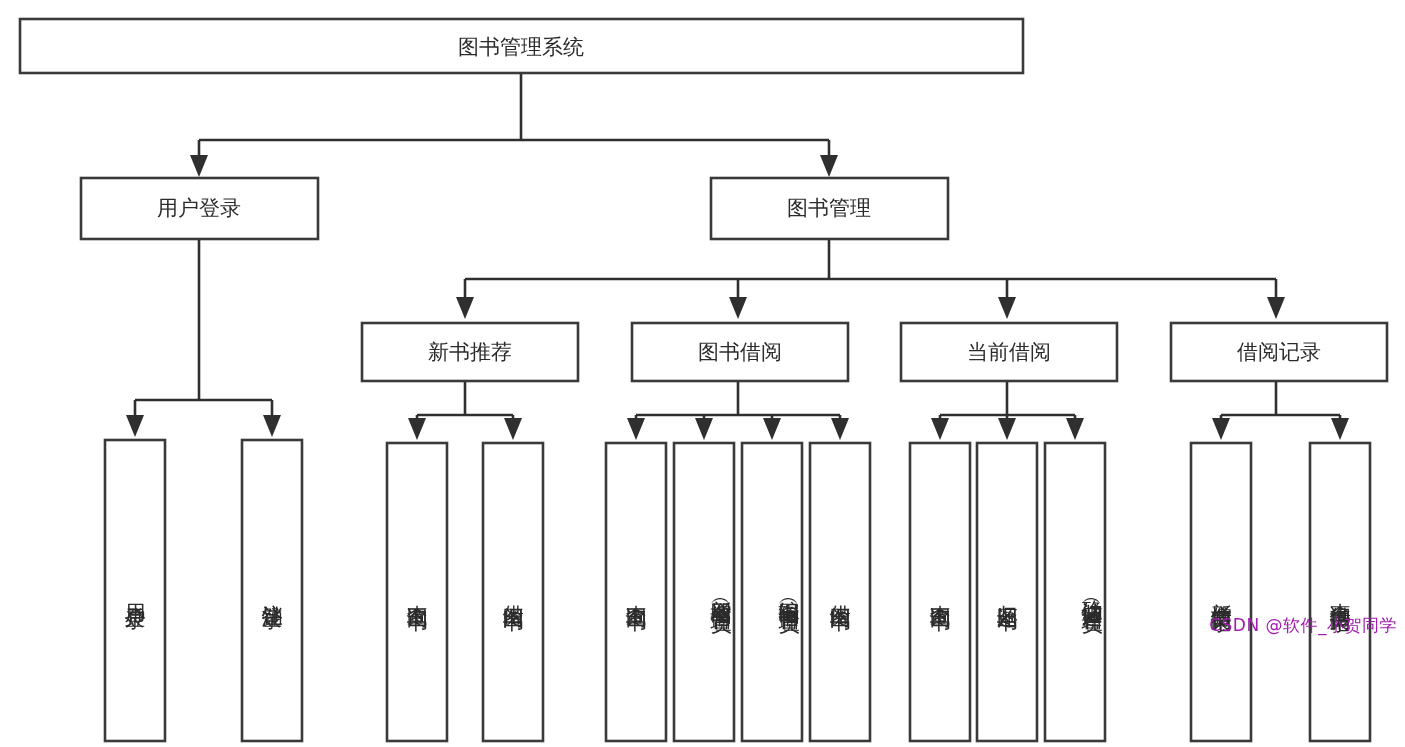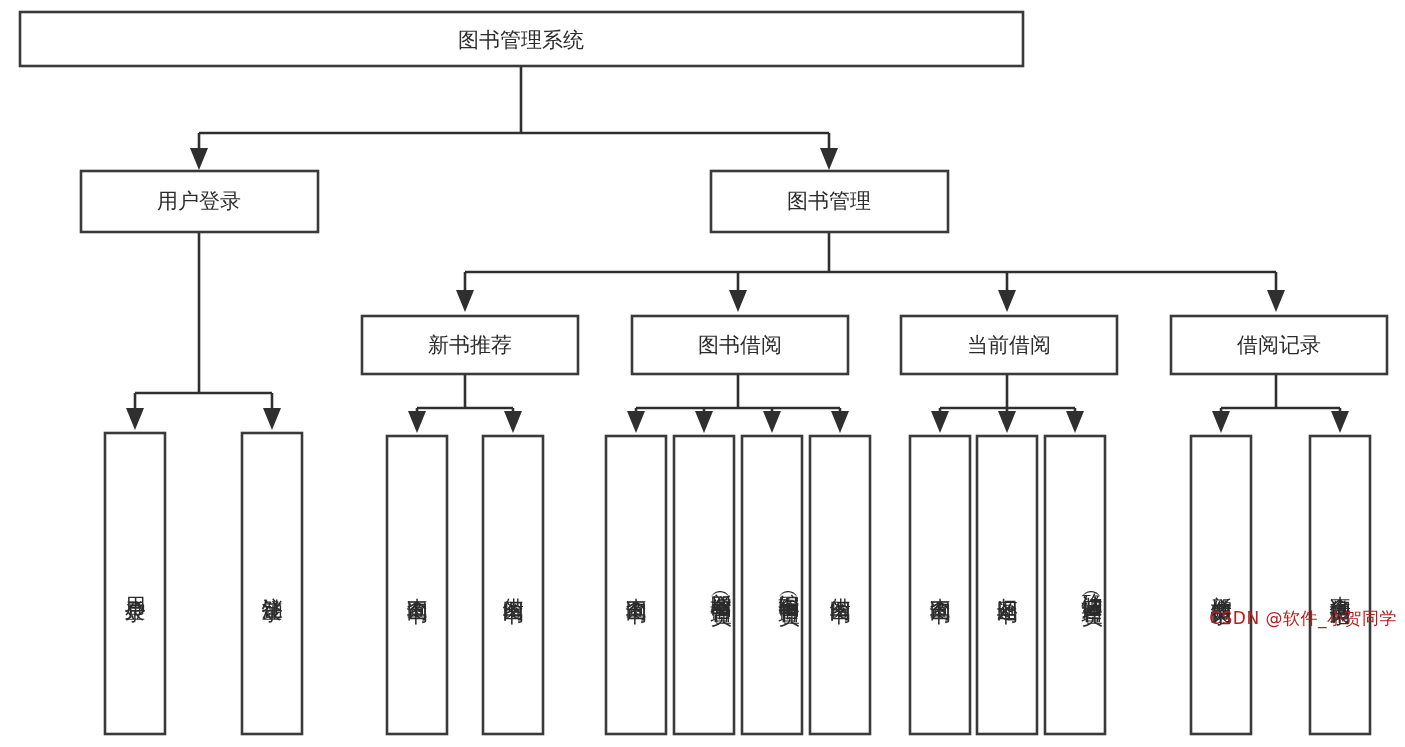--- a/index.html
+++ b/index.html
@@ -11,20 +11,21 @@
     width: 1405px;
     height: 747px;
     font-family: "DejaVu Sans", "Liberation Sans", sans-serif;
     overflow: hidden;
   }
   #diagram-root {
     position: relative;
     width: 1405px;
     height: 636px;
     background: #ffffff;
+    margin-top: 7px;
   }
   svg#tree-svg {
     position: absolute;
     left: 0;
     top: 0;
     width: 1405px;
     height: 747px;
     display: block;
   }
   .node-box {
@@ -61,21 +62,21 @@
     white-space: nowrap;
     text-align: center;
     pointer-events: none;
   }
   .watermark {
     position: absolute;
     right: 8px;
     bottom: 6px;
     font-family: "DejaVu Sans", "Liberation Sans", sans-serif;
     font-size: 17px;
-    color: #b91c1c;
+    color: #a21caf;
     letter-spacing: 0.5px;
     white-space: nowrap;
   }
 </style>
 </head>
 <body>
 
 <div id="diagram-root">
 
   <svg id="tree-svg" viewBox="0 0 1405 747">

